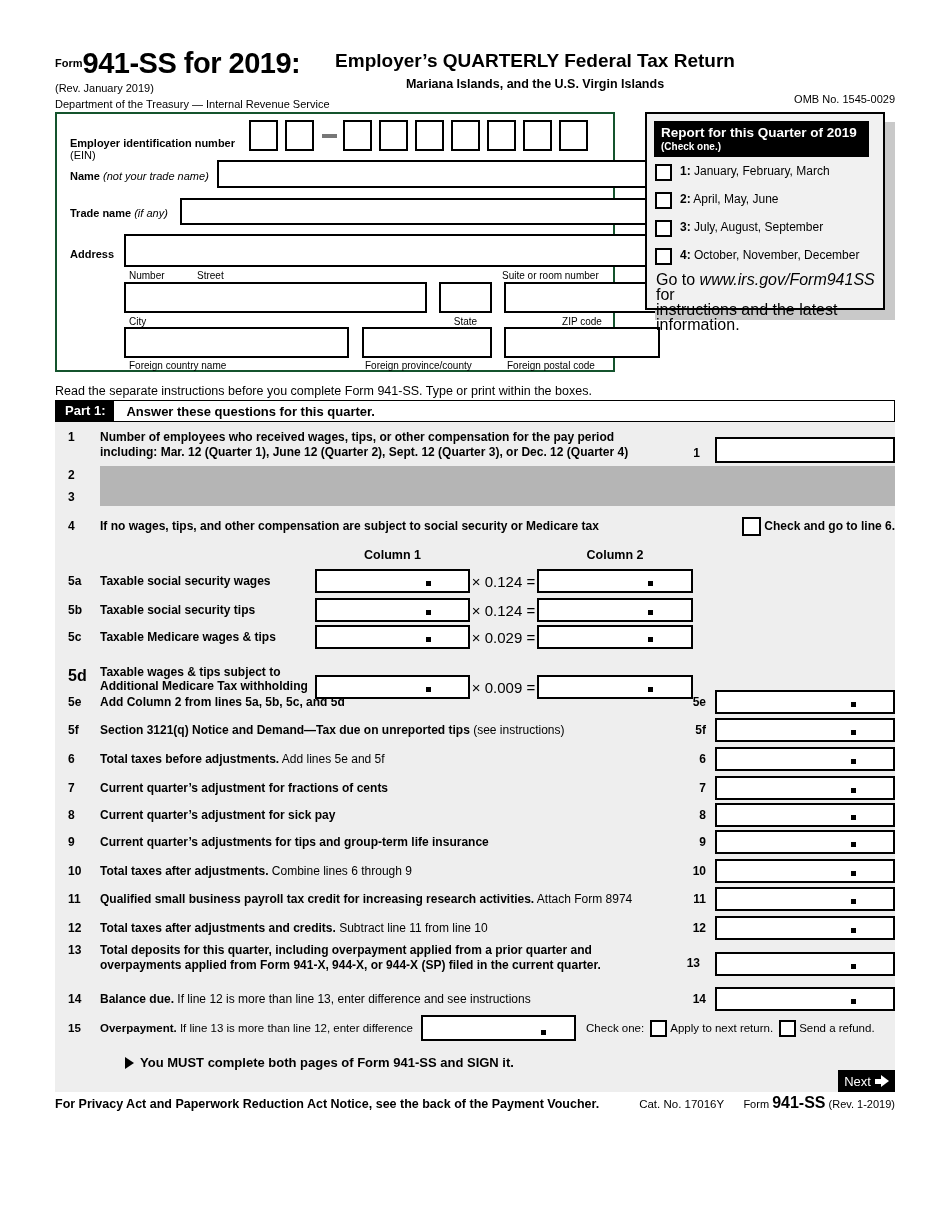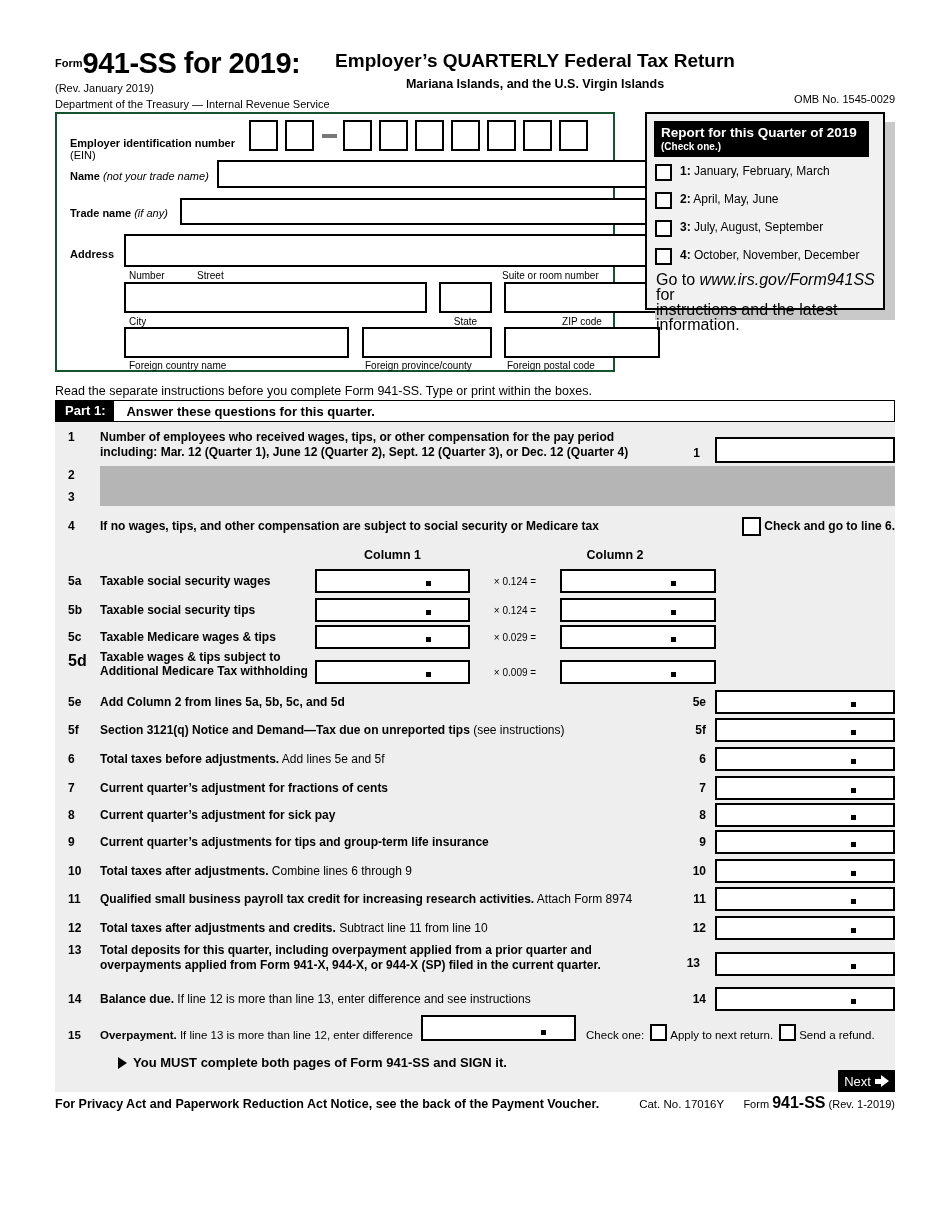--- a/index.html
+++ b/index.html
@@ -69,35 +69,35 @@
 
   .colhead { position:absolute; display:flex; font-size:12.5px; font-weight:700; left:0; right:0; }
   .ch-sp1 { width:260px; flex:none; } .ch1 { width:155px; text-align:center; flex:none; }
   .ch-sp2 { width:67px; flex:none; } .ch2 { width:156px; text-align:center; flex:none; }
 
   .crow { position:absolute; left:0; right:0; display:flex; align-items:center; height:24px; font-size:12px; }
   .clabel { width:215px; font-weight:700; flex:none; }
   .cbox { flex:none; height:24px; border:2px solid #000; background:#fff; position:relative; }
   .cbox .sq { position:absolute; left:72%; top:10px; width:5px; height:5px; background:#000; }
   .cbox1 { width:155px; } .cbox2 { width:156px; }
-  .mult { width:90px; text-align:center; font-size:10px; flex:none; }
+  .mult { width:67px; text-align:center; font-size:15px; flex:none; }
 
   .d5label { position:absolute; left:45px; top:0; font-size:12px; font-weight:700; line-height:14px; }
   .d5boxes { position:absolute; left:260px; top:10px; display:flex; align-items:center; }
 
   .two-line-text { font-weight:700; line-height:15px; font-size:12px; }
   .absamt { position:absolute; right:0; border:2px solid #000; background:#fff; }
   .absrnum { position:absolute; font-weight:700; font-size:12px; }
 
-  .l15row { position:absolute; left:0; right:0; display:flex; align-items:flex-end; height:26px; font-size:11.5px; }
+  .l15row { position:absolute; left:0; right:0; display:flex; align-items:center; height:26px; font-size:11.5px; }
   .l15box { flex:none; width:155px; height:26px; border:2px solid #000; background:#fff; position:relative; margin:0 10px 0 8px; }
   .l15box .sq { position:absolute; left:78%; top:13px; width:5px; height:5px; background:#000; }
   .cb15 { width:17px; height:17px; border:2px solid #000; background:#fff; flex:none; margin:0 3px 0 6px; }
 
-  .mustrow { position:absolute; left:35px; display:flex; align-items:center;padding-left:28px; }
+  .mustrow { position:absolute; left:42px; display:flex; align-items:center;padding-left:28px; }
   .tri { width:0; height:0; border-left:9px solid #000; border-top:6px solid transparent; border-bottom:6px solid transparent; margin-right:6px; }
   .musttext { font-size:13px; font-weight:700; }
 
   .nextbtn { position:absolute; right:0; top:648px; width:57px; height:22px; background:#000; color:#fff;
              display:flex; align-items:center; justify-content:center; cursor:pointer; }
   .nextlabel { font-size:13px; margin-right:4px; }
   .arrow-bar { width:6px; height:5px; background:#fff; flex:none; }
   .arrow-head { width:0; height:0; border-left:8px solid #fff; border-top:6px solid transparent; border-bottom:6px solid transparent; flex:none; }
 
   
@@ -262,21 +262,21 @@
       <span class="clabel">Taxable Medicare wages &amp; tips</span>
       <div class="cbox cbox1">
           <span class="sq"></span>
         </div>
       <span class="mult">× 0.029 =</span>
       <div class="cbox cbox2">
           <span class="sq"></span>
         </div>
     </div>
 
-    <div style="position:absolute; left:0; right:0; top:228px; height:40px;">
+    <div style="position:absolute; left:0; right:0; top:243px; height:40px;">
       <span class="lnum" style="position:absolute; left:0; top:2px;">5d</span>
       <div class="d5label">
         <div>Taxable wages &amp; tips subject to</div>
         <div>Additional Medicare Tax withholding</div>
       </div>
       <div class="d5boxes">
         <div class="cbox cbox1">
             <span class="sq"></span>
           </div>
         <span class="mult">× 0.009 =</span>

